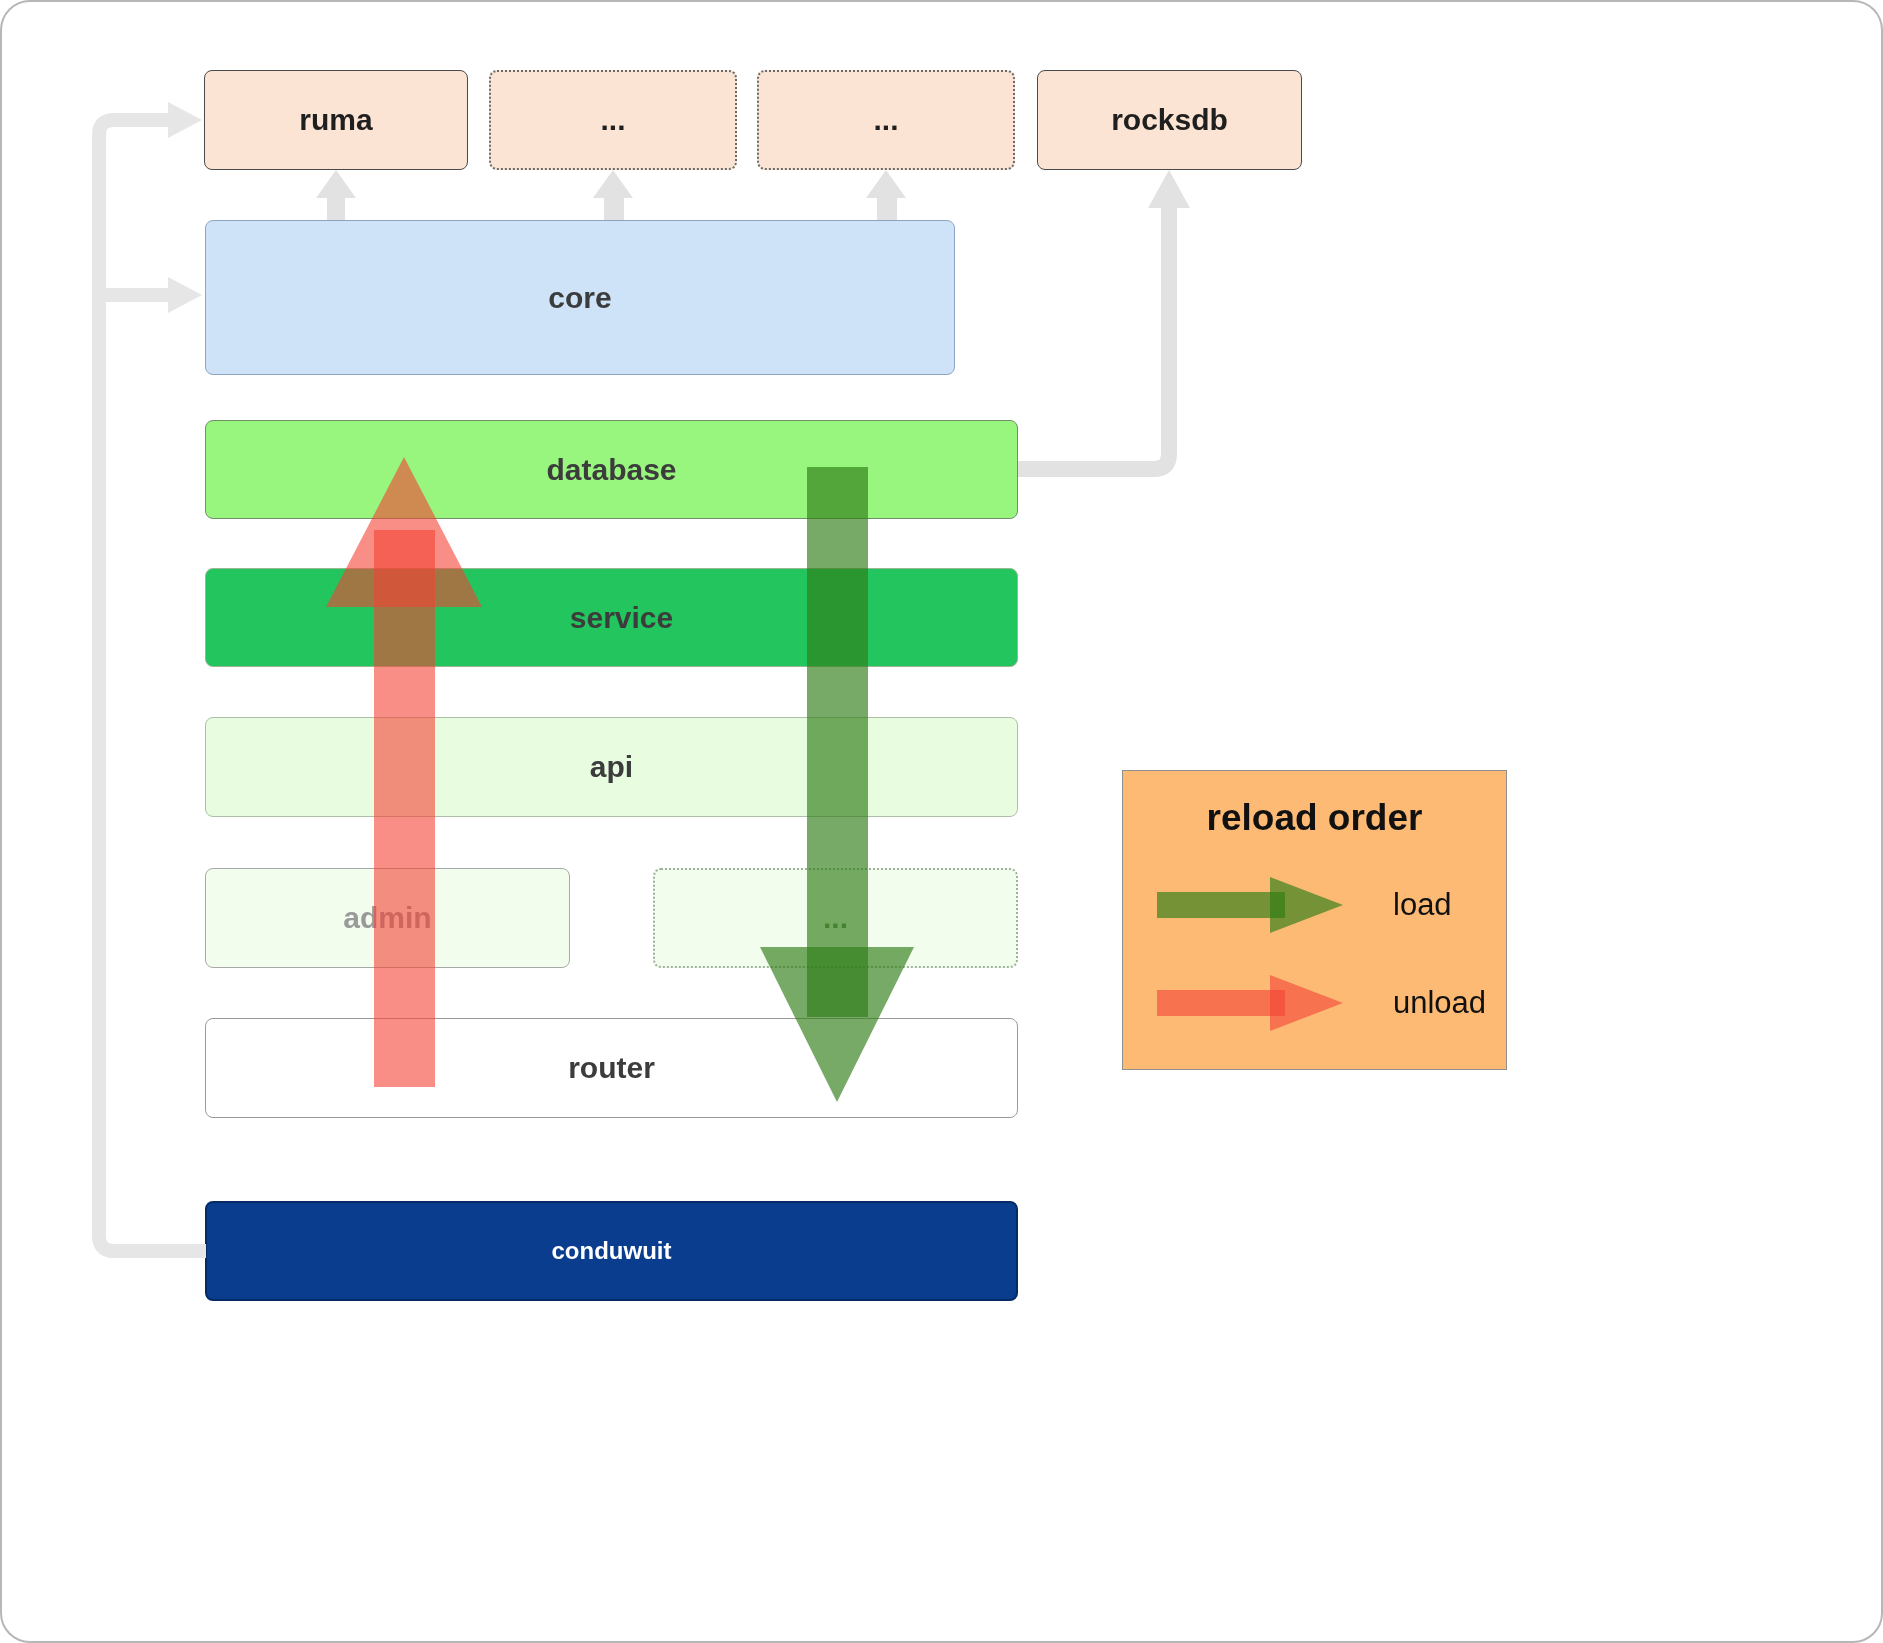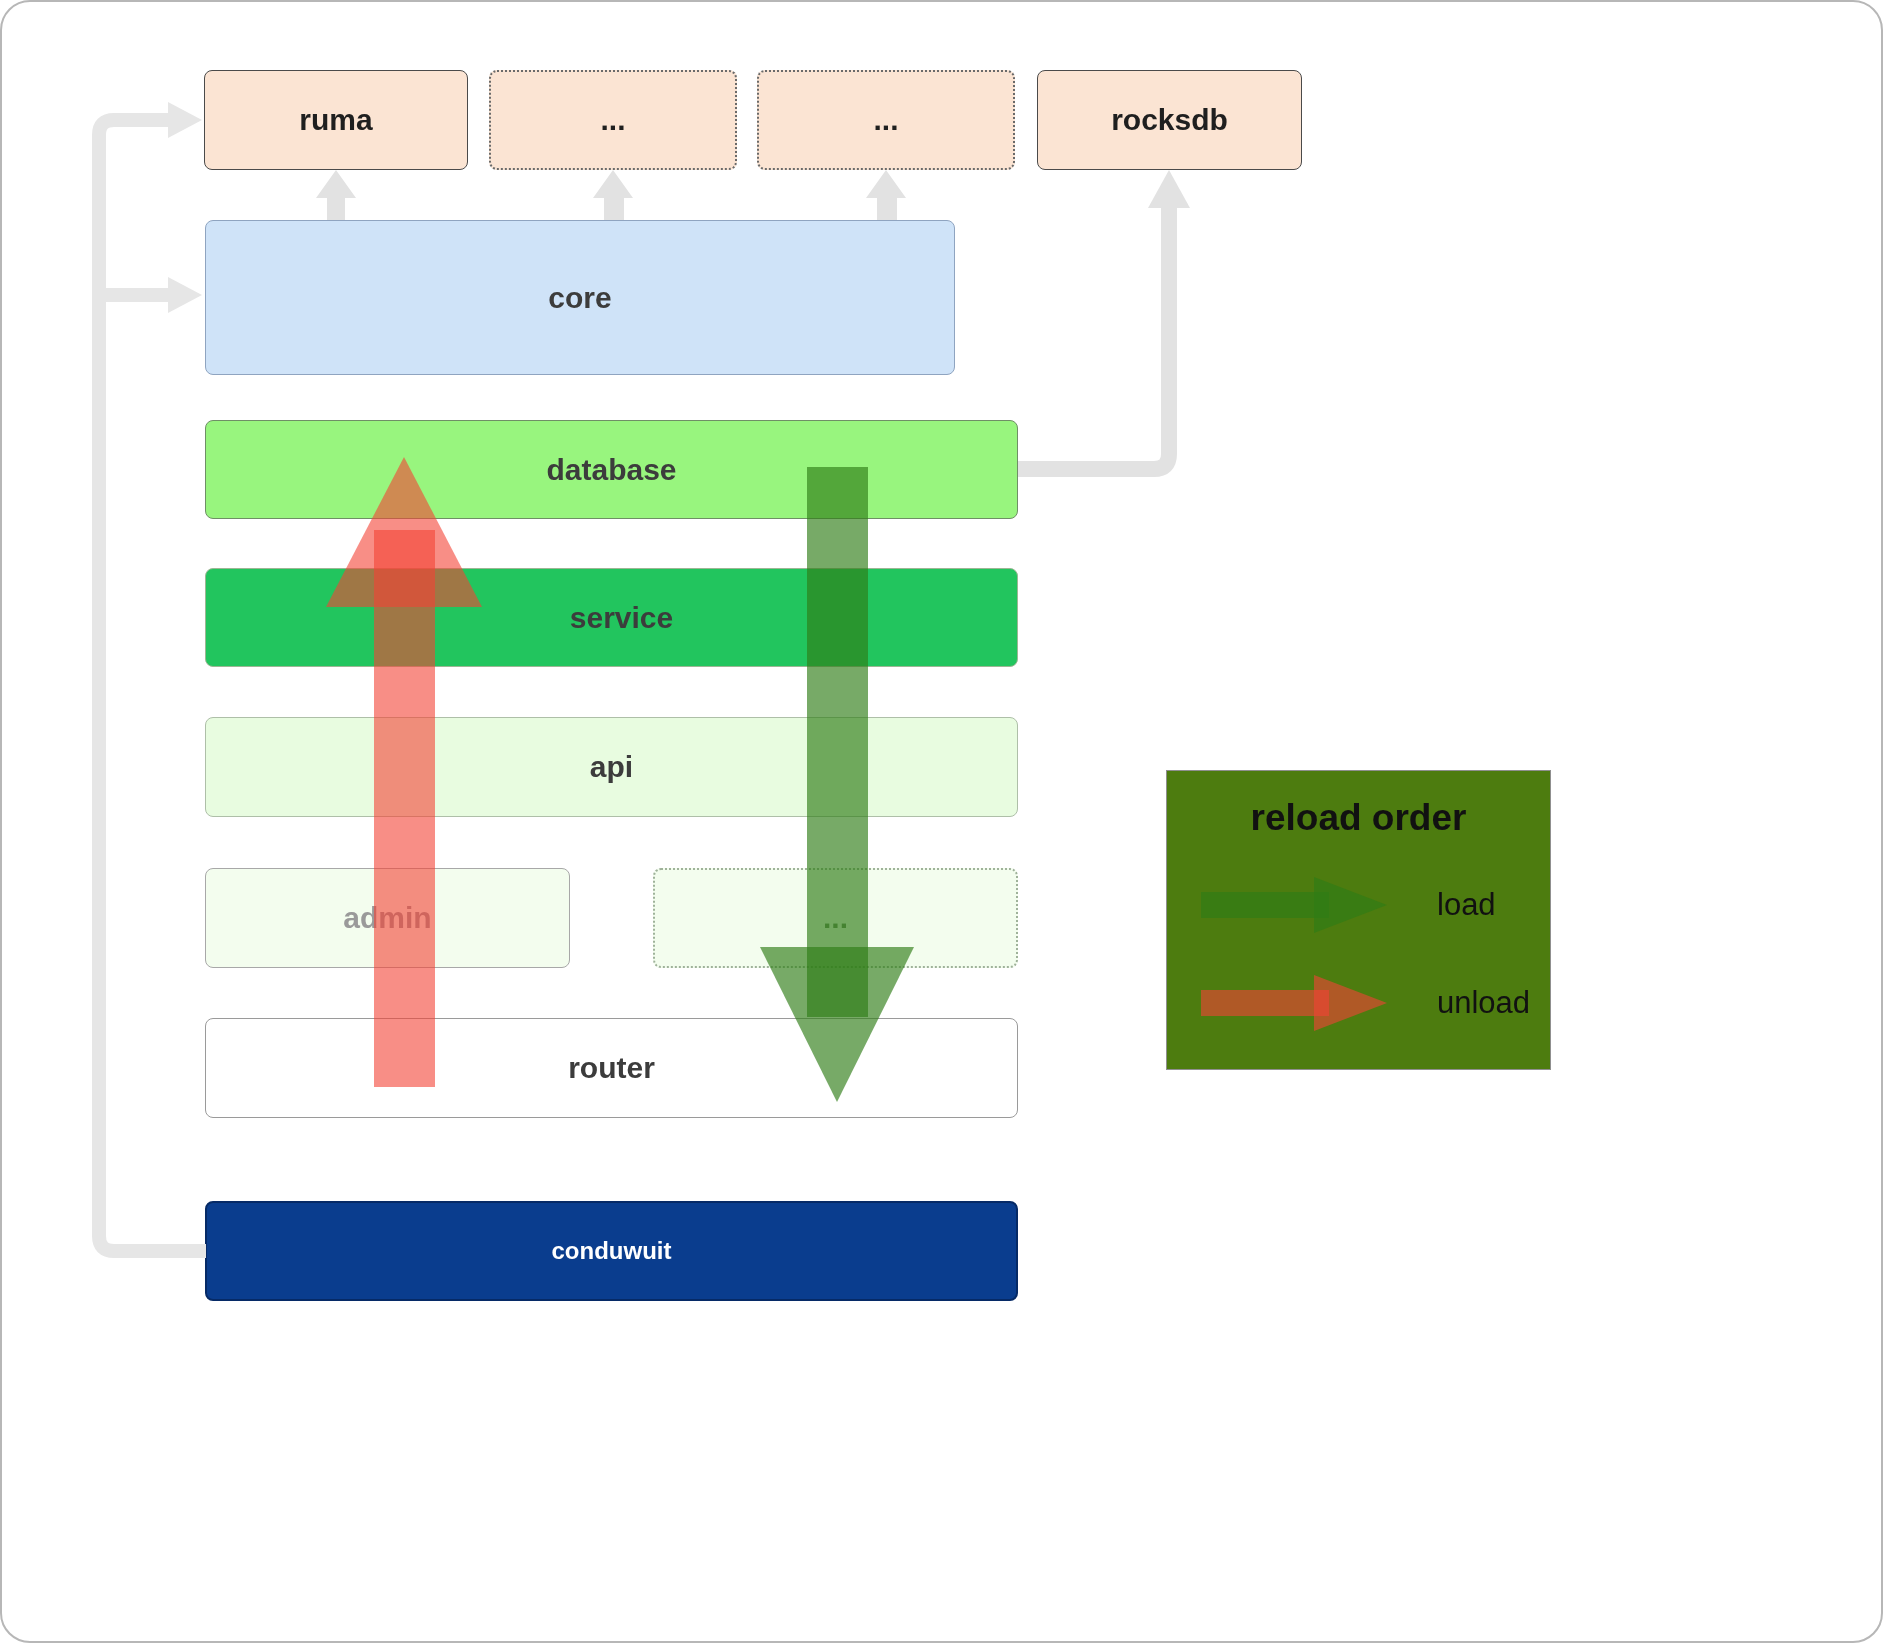--- a/index.html
+++ b/index.html
@@ -29,22 +29,22 @@
   .b-core     {left:203px;top:218px;width:750px;height:155px;background:#cfe3f8;border:1.5px solid #8fa4c0;}
   .b-database {left:203px;top:418px;width:813px;height:99px; background:#98f57e;border:1.5px solid #6f8f66;}
   .b-service  {left:203px;top:566px;width:813px;height:99px; background:#22c55e;border:1.5px solid #9db694;padding-left:20px;}
   .b-api      {left:203px;top:715px;width:813px;height:100px;background:#e8fce0;border:1.5px solid #aebfa8;}
   .b-admin    {left:203px;top:866px;width:365px;height:100px;background:#f3fdee;border:1.5px solid #a8a8a8;color:#9a9a9a;}
   .b-d3       {left:651px;top:866px;width:365px;height:100px;background:#f3fdee;border:2px dotted #9fb29a;color:#6f8f66;}
   .b-router   {left:203px;top:1016px;width:813px;height:100px;background:#ffffff;border:1.5px solid #9a9a9a;}
   .b-conduwuit{left:203px;top:1199px;width:813px;height:100px;background:#0a3d8e;border:2px solid #062a66;color:#ffffff;font-weight:700;font-size:24px;}
   
   .legend{
-    position:absolute;left:1164px;top:768px;width:385px;height:300px;
-    box-sizing:border-box;background:#4d7c0f;border:1.5px solid #8f8f8f;
+    position:absolute;left:1120px;top:768px;width:385px;height:300px;
+    box-sizing:border-box;background:#fdba74;border:1.5px solid #8f8f8f;
     display:flex;flex-direction:column;align-items:center;
     padding-top:26px;
   }
   .legend-title{font-size:37px;font-weight:600;color:#111;}
   .legend-row{display:flex;align-items:center;width:100%;padding-left:32px;box-sizing:border-box;margin-top:34px;}
   .legend-row svg{flex:0 0 auto;}
   .legend-label{font-size:31px;color:#111;margin-left:48px;font-weight:400;}
   .overlay{position:absolute;left:0;top:0;pointer-events:none;}
 </style>
 </head>

